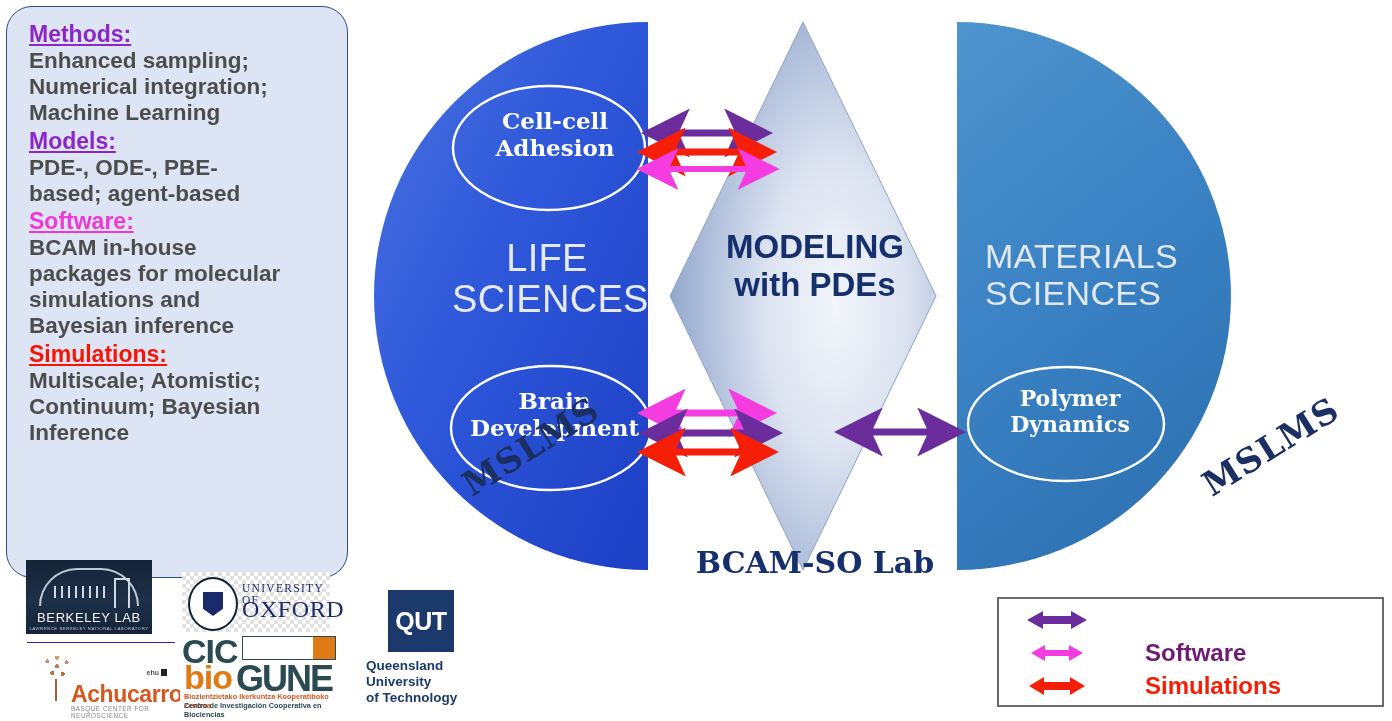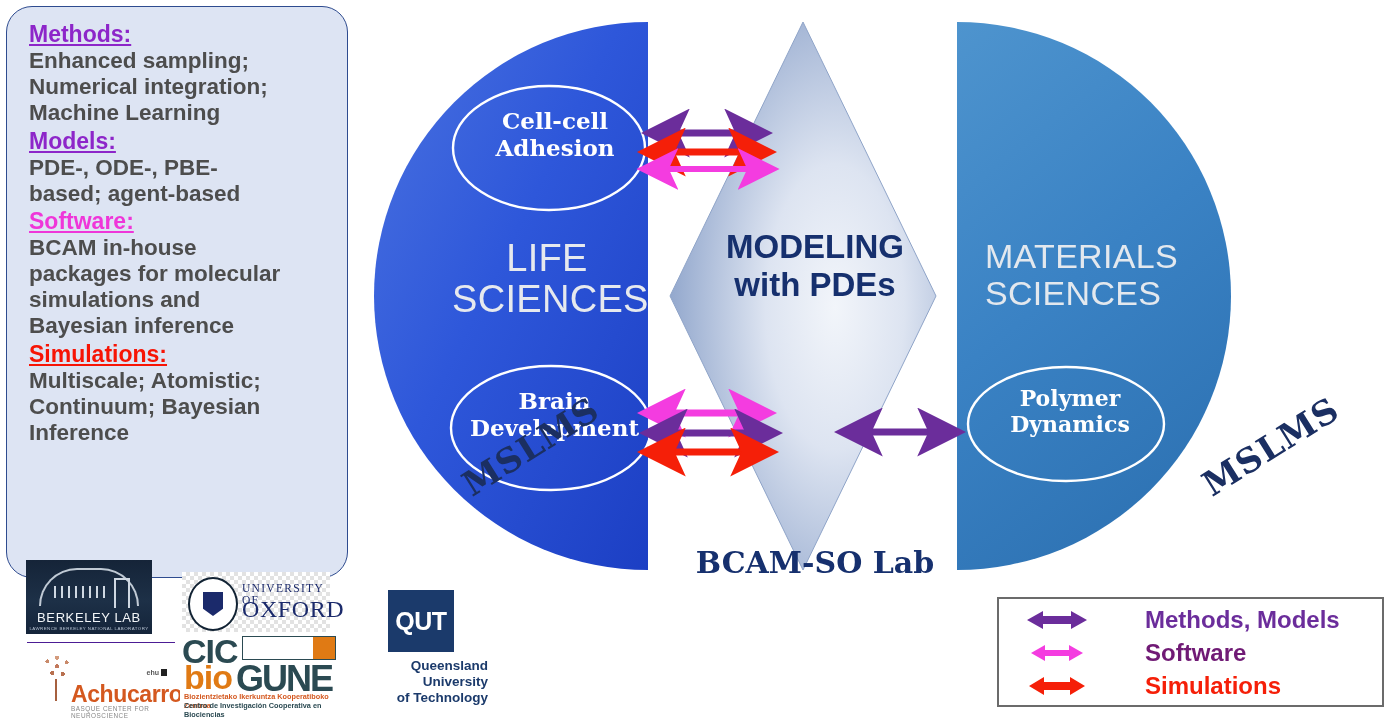--- a/index.html
+++ b/index.html
@@ -85,21 +85,21 @@
   #logo-cic .bar{position:absolute; left:62px; top:2px; width:92px; height:22px;
     border:1.5px solid #2b4a52; background:#fff;}
   #logo-cic .bar:after{content:"";position:absolute;right:0;top:0;width:22px;height:100%;background:#e07a14;}
   #logo-cic .s1{position:absolute; left:4px; top:58px; font-size:7.3px; color:#d4581f; font-weight:bold;}
   #logo-cic .s2{position:absolute; left:4px; top:67px; font-size:7.3px; color:#2b4a52; font-weight:bold;}
 
   #logo-qut{left:352px; top:34px; width:110px; height:120px; background:#fff;}
   #logo-qut .sq{position:absolute; left:22px; top:0; width:66px; height:62px; background:#1b3a6b;
     display:flex;align-items:center;justify-content:center;}
   #logo-qut .sq span{color:#fff;font-weight:bold;font-size:25px;letter-spacing:-.5px;text-align:center;}
-  #logo-qut .t{position:absolute; left:12px; top:68px; width:110px; text-align:right;
+  #logo-qut .t{position:absolute; left:0; top:68px; width:110px; text-align:left;
     font-size:13.5px; font-weight:bold; color:#1b3a6b; line-height:1.2;}
 
   
   #diagram{position:absolute; left:0; top:0; width:1392px; height:721px;}
 
   .label-overlay{position:absolute; pointer-events:none;}
 
   #life-label{left:452px; top:238px; width:190px; text-align:center;
     color:#e6e9ee; font-size:38px; font-weight:normal; line-height:1.08; letter-spacing:.3px;}
   #mat-label{left:985px; top:238px; width:220px; 
@@ -277,21 +277,20 @@
 University
 of Technology</div>
   </div>
 </div>
 
 <div id="legend">
   <div class="legend-row">
     <svg class="sw" viewBox="0 0 64 22">
       <path d="M2,11 L18,2 L18,7 L46,7 L46,2 L62,11 L46,20 L46,15 L18,15 L18,20 Z" fill="#6b2d9b"></path>
     </svg>
-    <span class="lab c-purple">Methods, Models</span>
   </div>
   <div class="legend-row">
     <svg class="sw" viewBox="0 0 64 22">
       <path d="M6,11 L20,3 L20,8 L44,8 L44,3 L58,11 L44,19 L44,14 L20,14 L20,19 Z" fill="#f43ce0"></path>
     </svg>
     <span class="lab c-magenta">Software</span>
   </div>
   <div class="legend-row">
     <svg class="sw" viewBox="0 0 64 22">
       <path d="M4,11 L19,2 L19,7 L45,7 L45,2 L60,11 L45,20 L45,15 L19,15 L19,20 Z" fill="#f51f08"></path>

